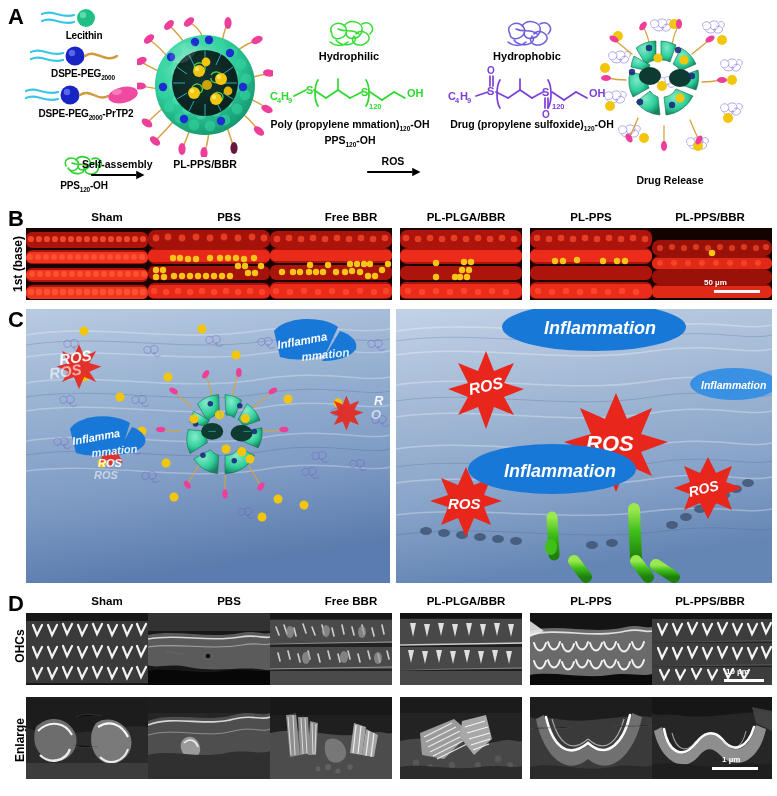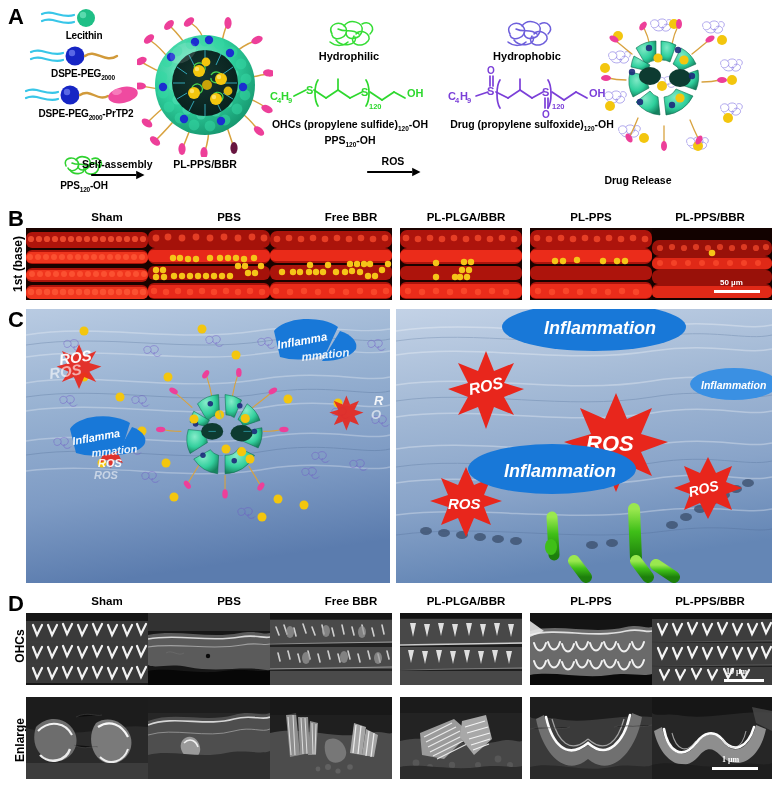--- a/index.html
+++ b/index.html
@@ -67,21 +67,21 @@
     position: absolute; color: #fff; font-size: 8px; font-weight: 700;
     white-space: nowrap;
   }
 
   
   #panelC { position: absolute; left: 0; top: 307px; width: 777px; height: 278px; }
   .cpane { position: absolute; overflow: hidden; }
 
   
   #panelD { position: absolute; left: 0; top: 585px; width: 777px; height: 211px; }
-  .sem { position: absolute; overflow: hidden; background: #0c4a6e; font-family: Liberation Serif, serif; }
+  .sem { position: absolute; overflow: hidden; background: #0c4a6e; }
 </style>
 </head>
 <body>
 
 <div class="fig">
 
   <div id="panelA">
     <div class="panel-letter" style="left:8px; top:6px;">A</div>
 
     <div class="legend-row" style="left:30px; top:6px; width:108px;">
@@ -317,21 +317,21 @@
       <text x="2" y="32" fill="#2ed82e" font-size="11" font-family="Liberation Sans, sans-serif" font-weight="700">C</text>
       <text x="9" y="35" fill="#2ed82e" font-size="7.5" font-family="Liberation Sans, sans-serif" font-weight="700">4</text>
       <text x="13" y="32" fill="#2ed82e" font-size="11" font-family="Liberation Sans, sans-serif" font-weight="700">H</text>
       <text x="20" y="35" fill="#2ed82e" font-size="7.5" font-family="Liberation Sans, sans-serif" font-weight="700">9</text>
       <text x="38" y="26" fill="#2ed82e" font-size="11" font-family="Liberation Sans, sans-serif" font-weight="700">S</text>
       <text x="93" y="28" fill="#2ed82e" font-size="11" font-family="Liberation Sans, sans-serif" font-weight="700">S</text>
       <text x="101" y="41" fill="#2ed82e" font-size="7.5" font-family="Liberation Sans, sans-serif" font-weight="700">120</text>
       <text x="139" y="29" fill="#2ed82e" font-size="11" font-family="Liberation Sans, sans-serif" font-weight="700">OH</text>
     </svg>
 
-    <div class="chem-caption" style="position:absolute; left:250px; top:118px; width:200px;"><span>OHCs (propylene sulfide)</span><sub>120</sub><span>-OH</span></div>
+    <div class="chem-caption" style="position:absolute; left:250px; top:118px; width:200px;"><span>Poly (propylene mmation)</span><sub>120</sub><span>-OH</span></div>
     <div class="chem-caption" style="position:absolute; left:250px; top:134px; width:200px;"><span>PPS</span><sub>120</sub><span>-OH</span></div>
 
     <div class="arrow-wrap" style="left:362px; top:155px;">
       <div class="arrow-label">ROS</div>
       <svg width="66" height="12" viewBox="0 0 66 12" class="arrow-line">
         <line x1="2" y1="6" x2="56" y2="6" stroke="#000" stroke-width="2.6"></line>
         <polygon points="56,1 66,6 56,11" fill="#000"></polygon>
       </svg>
     </div>
 
@@ -519,21 +519,21 @@
           <circle cx="52" cy="92" r="3.2"></circle>
             <circle cx="44" cy="62" r="3.2"></circle>
         </g>
         <g>
           <circle cx="70" cy="48" r="4.6" fill="#f3c60e"></circle>
           <circle cx="96" cy="50" r="4.6" fill="#f3c60e"></circle>
           <circle cx="92" cy="88" r="4.6" fill="#f3c60e"></circle>
         </g>
       </svg>
     </div>
-    <div class="np-caption" style="position:absolute; left:560px; top:174px; width:156px;">Drug Release</div>
+    <div class="np-caption" style="position:absolute; left:592px; top:174px; width:156px;">Drug Release</div>
   </div>
 
   <div id="panelB">
     <div class="panel-letter" style="left:8px; top:6px;">B</div>
 
     <div class="side-label" style="left:-18px; top:55px; width:72px; transform:rotate(-90deg);">1st (base)</div>
 
     <div class="col-title" style="left:52px; top:9px; width:110px;">Sham</div>
     <div class="col-title" style="left:174px; top:9px; width:110px;">PBS</div>
     <div class="col-title" style="left:296px; top:9px; width:110px;">Free BBR</div>
@@ -884,21 +884,21 @@
             <circle cx="64" cy="35" r="3"></circle>
             <circle cx="78" cy="35" r="3"></circle>
             <circle cx="92" cy="35" r="3"></circle>
             <circle cx="106" cy="35" r="3"></circle>
         </g>
         <g fill="#f5c518">
           <circle cx="60" cy="25" r="3.3"></circle>
         </g>
       </svg>
       <div class="scalebar" style="left:62px; top:62px; width:46px;"></div>
-      <div class="scaletext" style="left:68px; top:50px;">50 µm</div>
+      <div class="scaletext" style="left:52px; top:50px;">50 µm</div>
     </div>
   </div>
 
   <div id="panelC">
     <div class="panel-letter" style="left:8px; top:2px;">C</div>
 
     <div class="cpane" style="left:26px; top:2px; width:364px; height:274px;">
       <svg width="364" height="274" viewBox="0 0 364 274">
         <defs>
           <linearGradient id="cbg" x1="0" y1="0" x2="0.2" y2="1">

